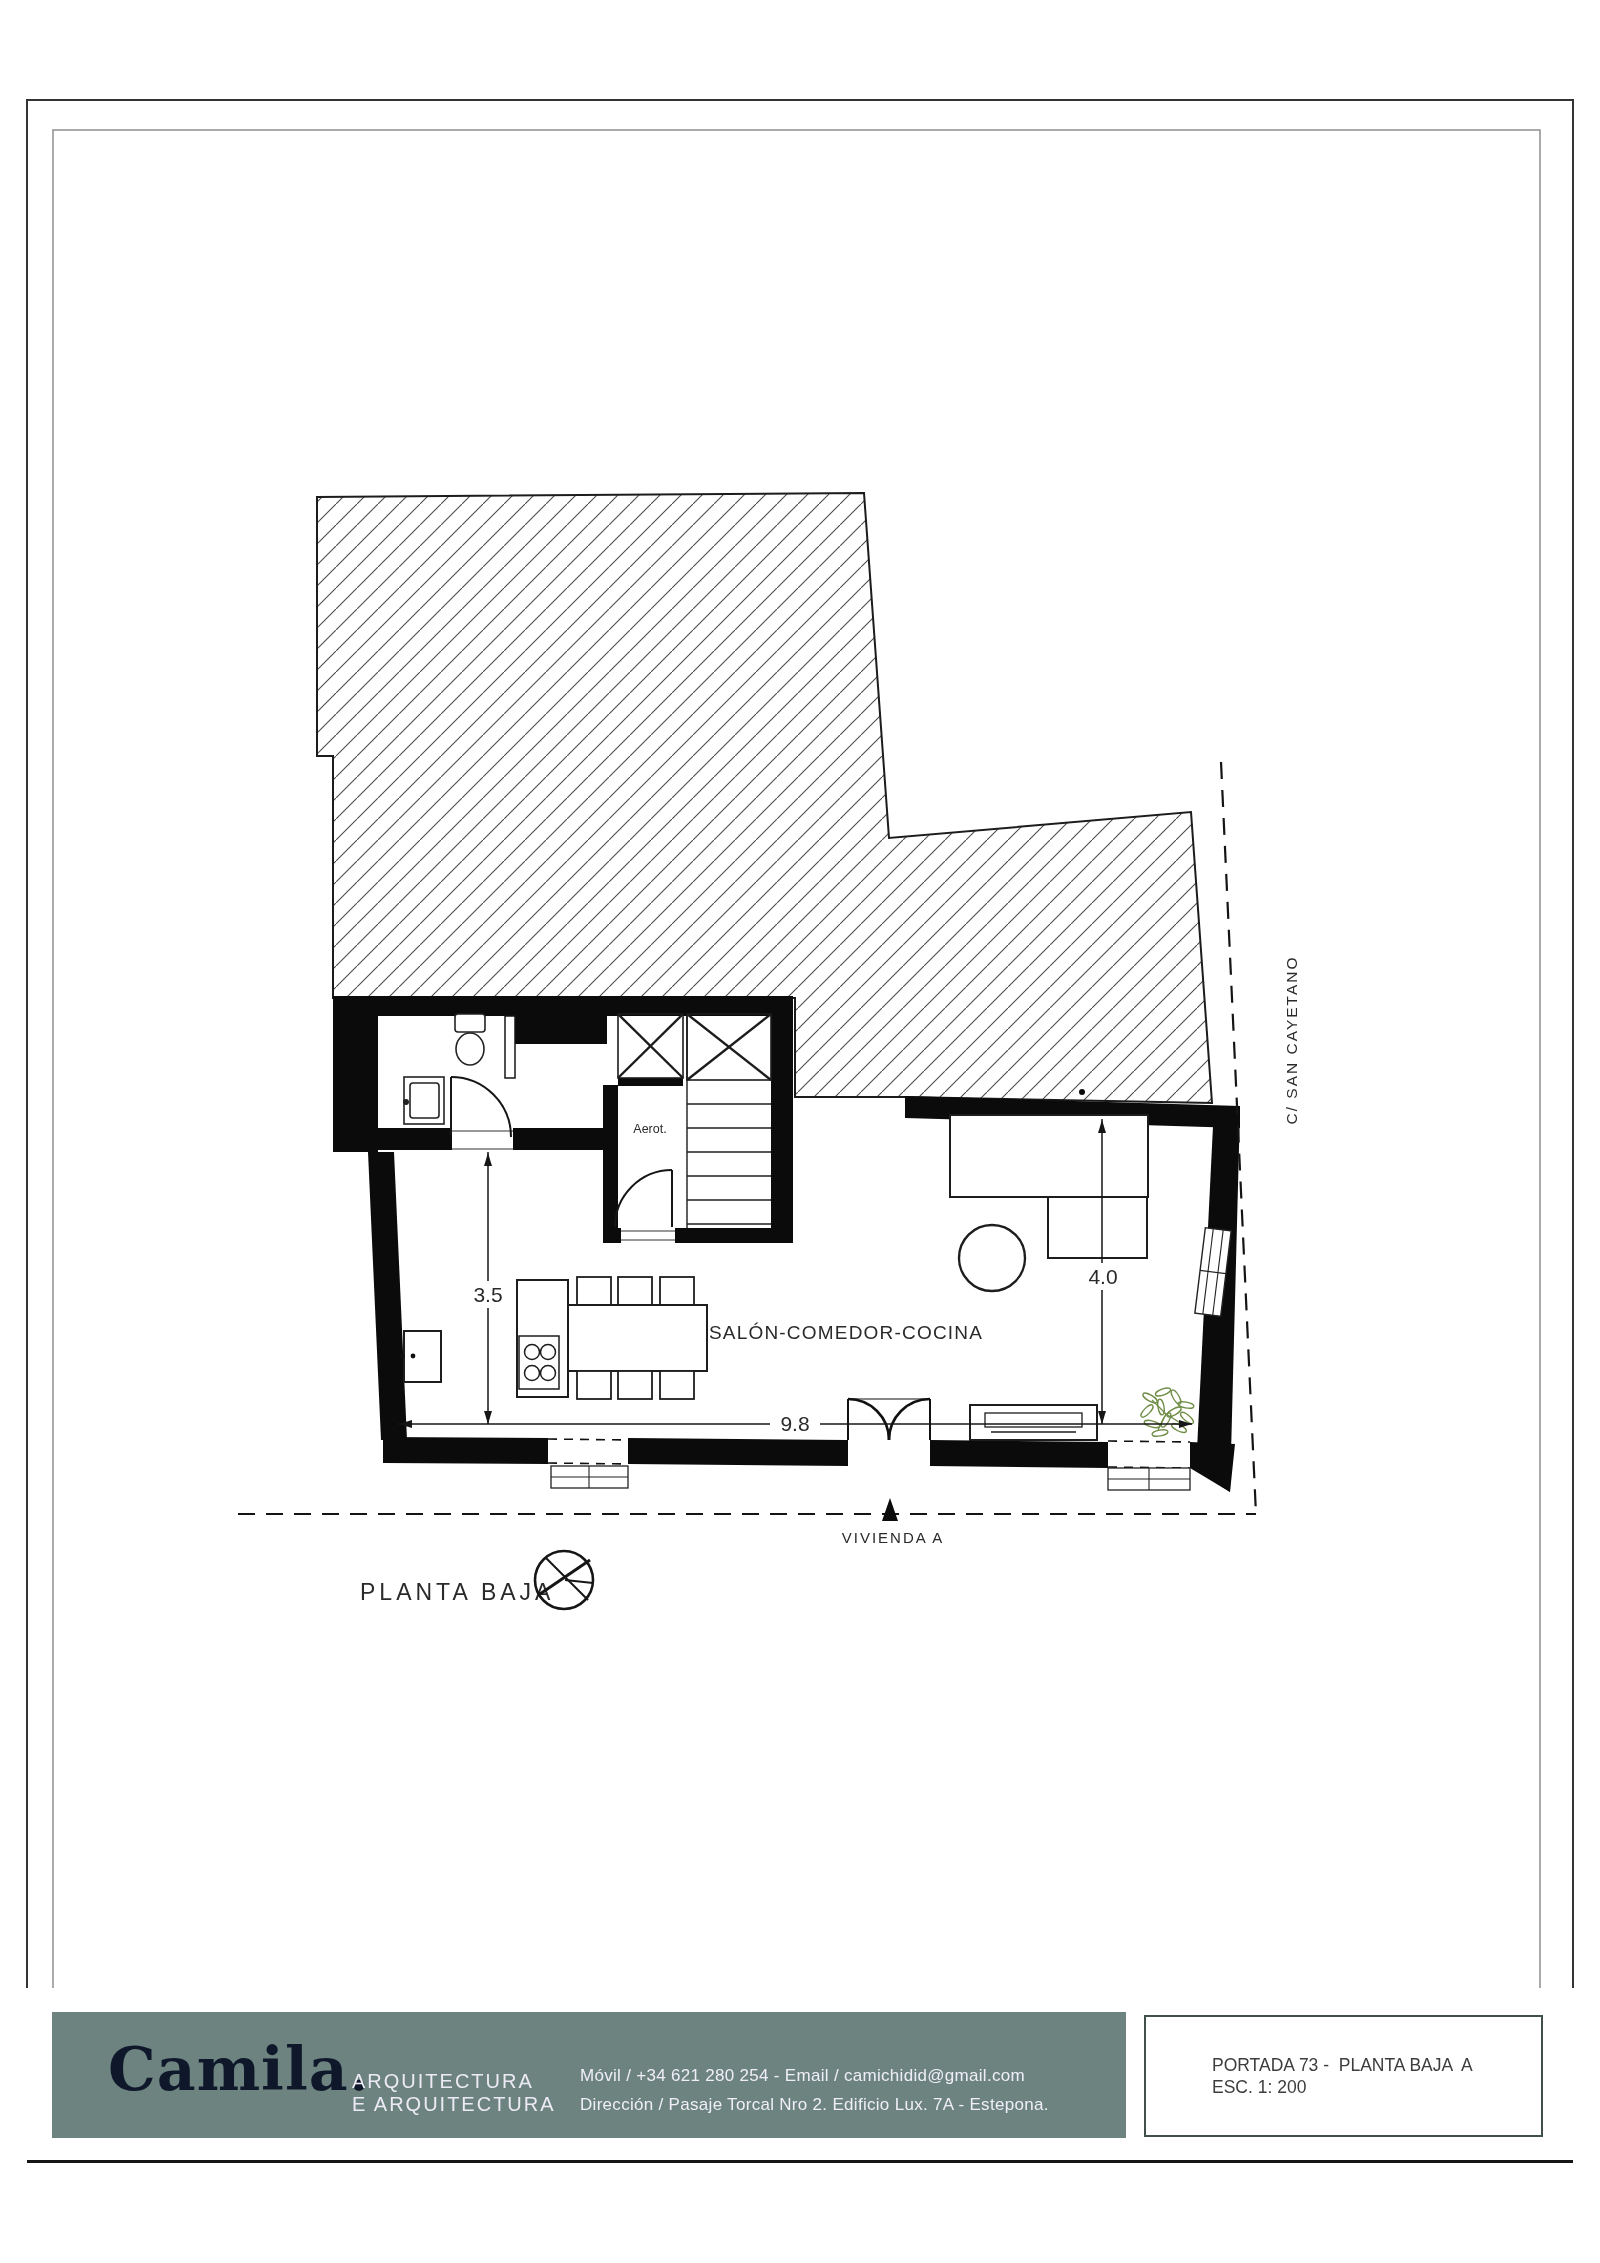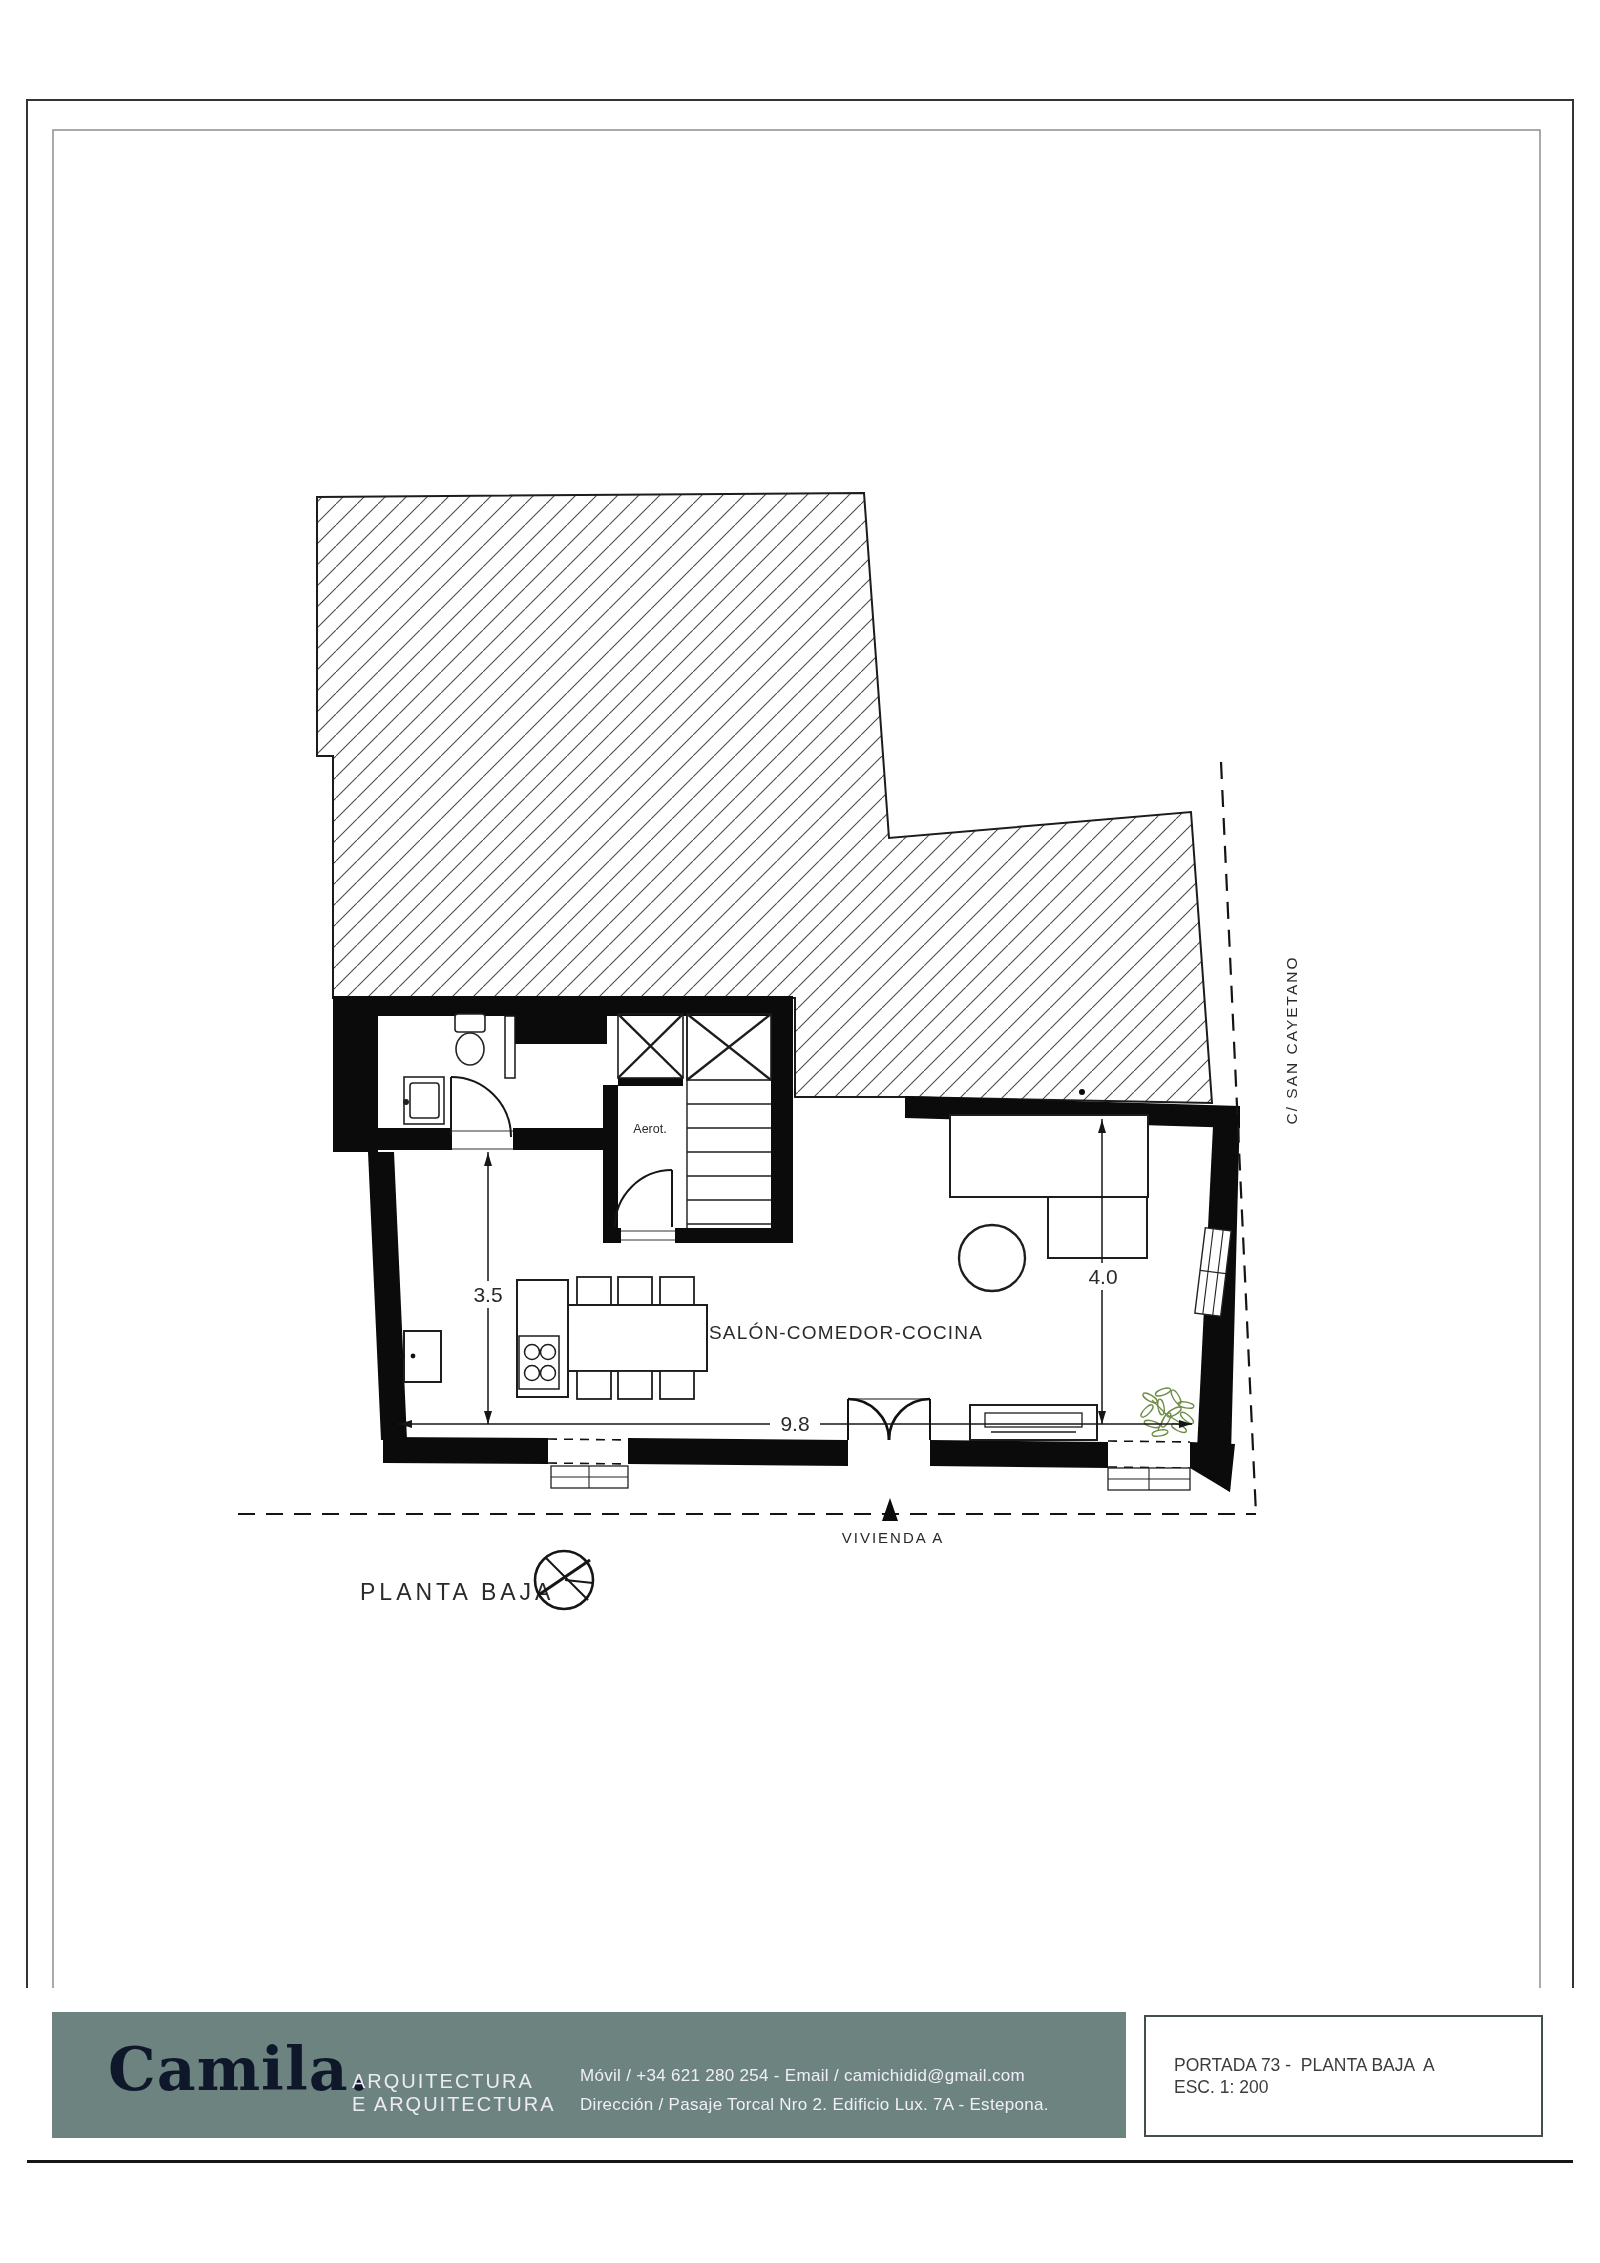--- a/index.html
+++ b/index.html
@@ -9,21 +9,21 @@
   svg text{font-family:"Liberation Sans",sans-serif;fill:#2a2a2a;}
 
   
   .band{position:absolute;left:52px;top:2012px;width:1074px;height:126px;}
   .brand{position:absolute;left:108px;top:2034px;font-family:"DejaVu Serif","Liberation Serif",serif;
          font-size:60px;font-weight:600;color:#0f172a;letter-spacing:1px;}
   .tagline{position:absolute;left:352px;top:2070px;color:#eceaf4;font-size:20px;letter-spacing:2px;line-height:23px;font-weight:500;}
   .contacts{position:absolute;left:580px;top:2061px;color:#efeef8;font-size:17px;line-height:29px;letter-spacing:0.3px;}
   .titlebox{position:absolute;left:1144px;top:2015px;width:399px;height:122px;border:2px solid #41504d;
             box-sizing:border-box;background:#fff;display:flex;flex-direction:column;justify-content:center;
-            padding-left:28px;color:#3d3d3d;font-size:17.5px;line-height:22px;}
+            padding-left:66px;color:#3d3d3d;font-size:17.5px;line-height:22px;}
   .titlebox div{white-space:pre;}
   .bottomline{position:absolute;left:27px;top:2160px;width:1546px;height:0;border-top:3px solid #161616;}
 </style>
 </head>
 <body>
 
 <div id="sheet">
 
   <svg width="1600" height="2263" viewBox="0 0 1600 2263">
     <defs>

